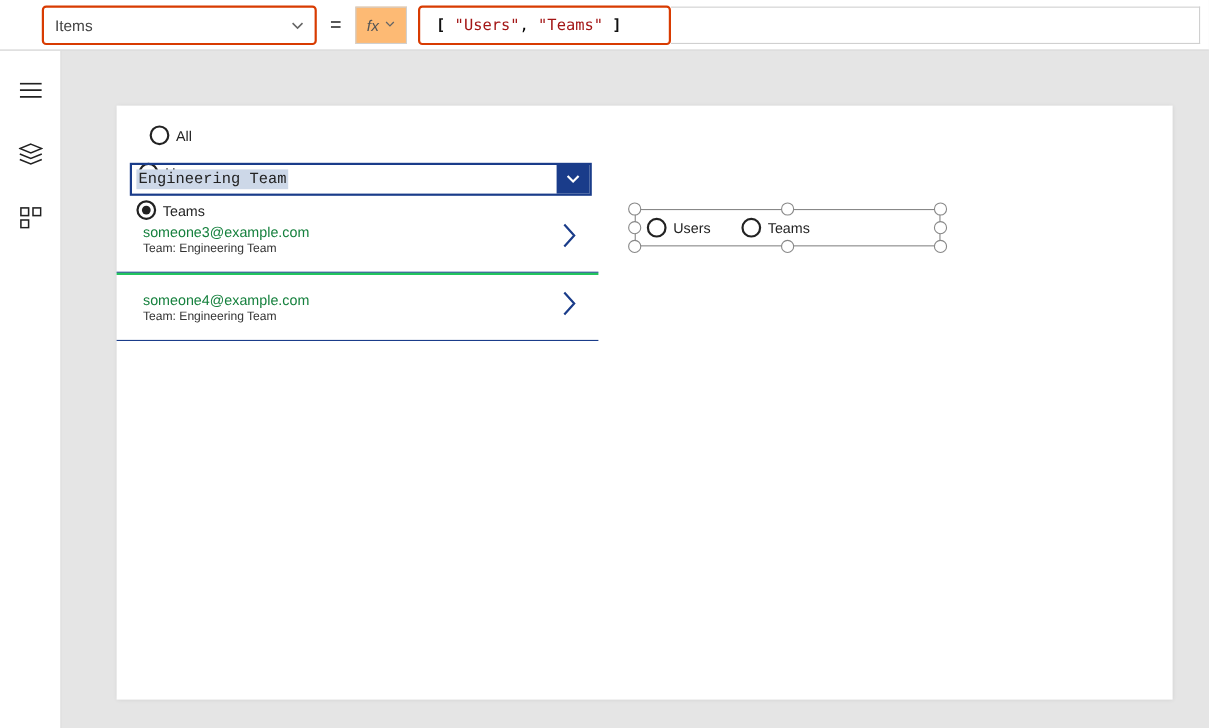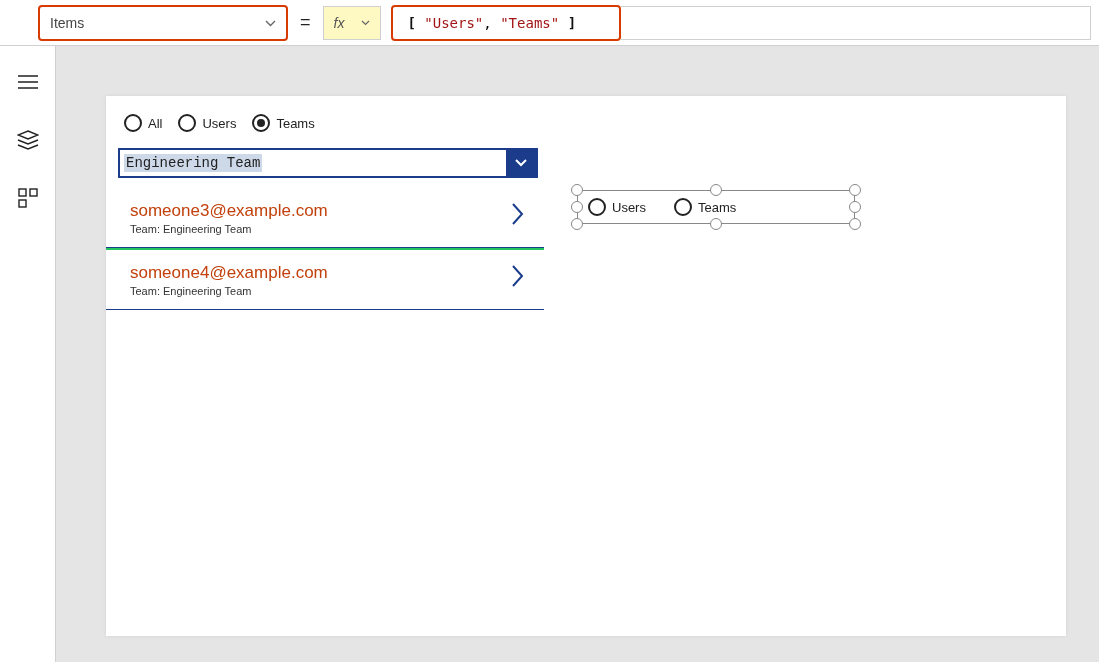--- a/index.html
+++ b/index.html
@@ -42,30 +42,30 @@
     .property-text {
       color: #444;
       font-size: 14px;
     }
     .equals {
       color: #222;
       font-size: 18px;
       margin: 0 12px;
     }
     .fx-box {
-      background: #fef9c3;
+      background: #fdba74;
       border: 1px solid #d0d0d0;
       height: 34px;
       display: flex;
       align-items: center;
       padding: 0 10px;
       font-style: italic;
       color: #555;
       font-size: 14px;
-      gap: 17px;
+      gap: 6px;
     }
     .fx-box .chev { font-size: 10px; font-style: normal; color:#666; }
     .formula-outer {
       border: 2px solid #d83b01;
       border-radius: 4px;
       height: 36px;
       display: flex;
       align-items: center;
       padding: 0 8px;
       margin-left: 10px;
@@ -136,20 +136,21 @@
     }
 
     
     .radio-group-main {
       position: absolute;
       top: 18px;
       left: 18px;
       display: flex;
       gap: 16px;
       align-items: center;
+      flex-direction: column;
     }
     .radio-item {
       display:flex;
       align-items:center;
       gap:6px;
       font-size:13px;
       color:#222;
     }
     .radio-circle {
       width:18px; height:18px;
@@ -200,21 +201,21 @@
       border-top:2px solid #22c55e;
       border-bottom:1px solid #1a3c8a;
       padding:12px 18px 12px 24px;
       display:flex;
       align-items:center;
     }
     .result-item:first-child { border-top:none; }
     .result-text {
       flex:1;
     }
-    .result-email { font-size:17px; color:#c2410c; }
+    .result-email { font-size:13px; color:#15803d; }
     .result-sub { font-size:11px; color:#333; margin-top:2px; }
     .chev-right {
       color:#1a3c8a; font-size:26px; font-weight:300;
     }
 
     
     .selected-ctrl {
       position:absolute;
       top:88px; left:465px;
       width:290px; height:46px;

